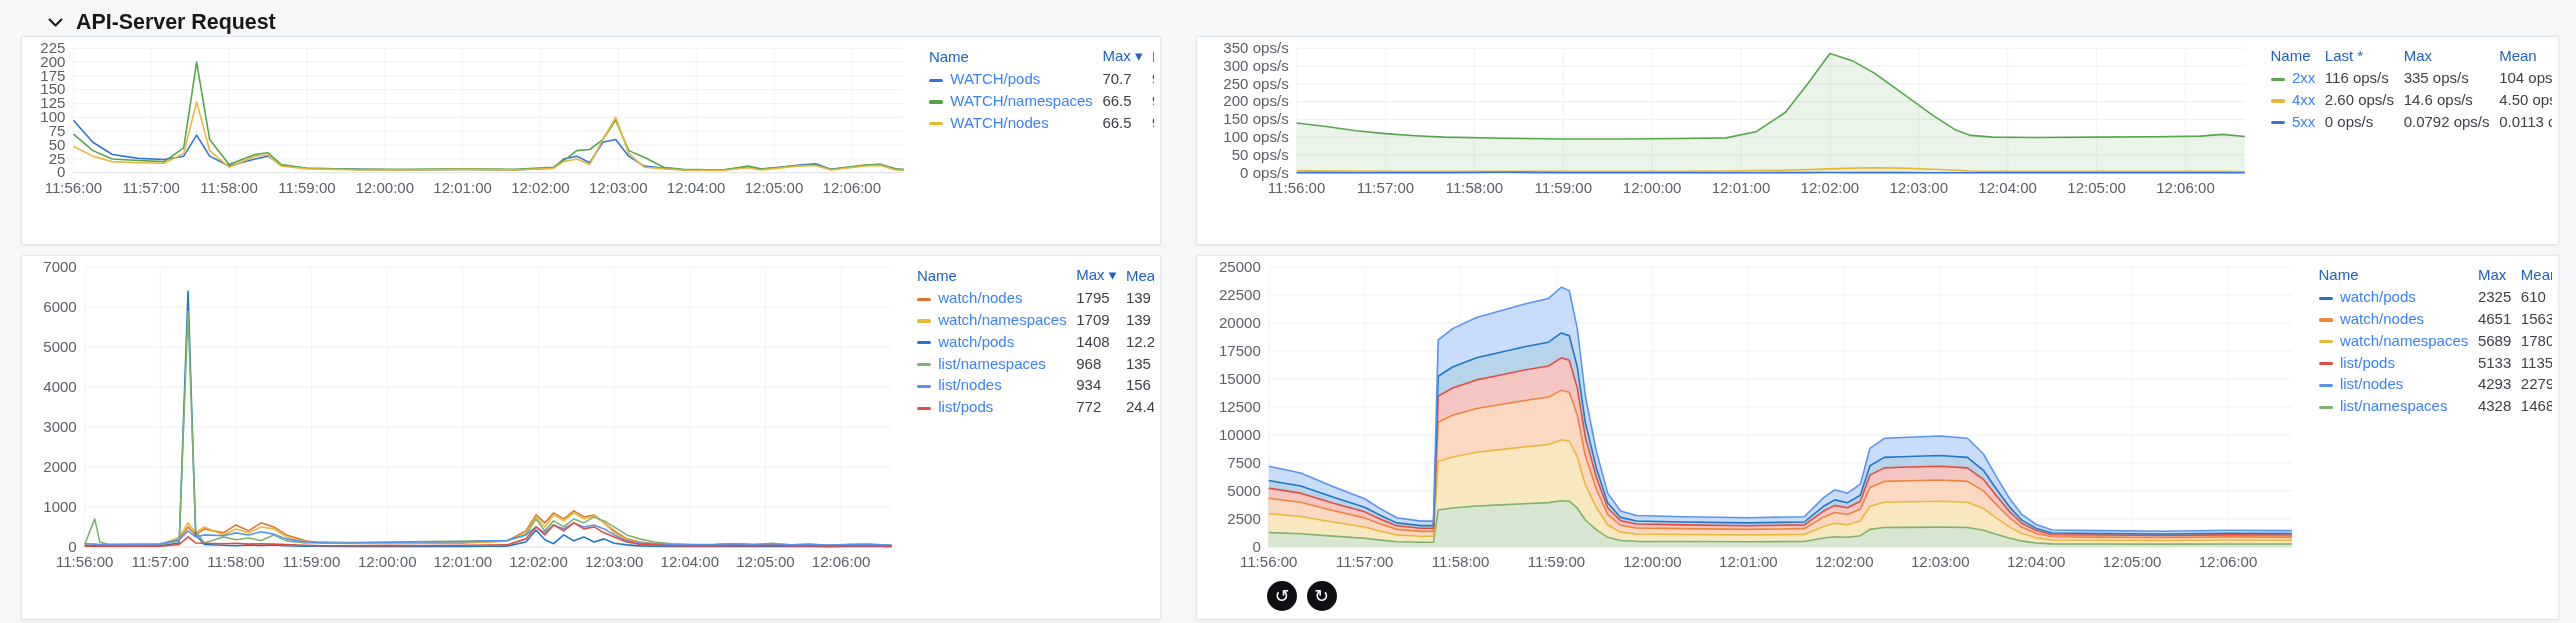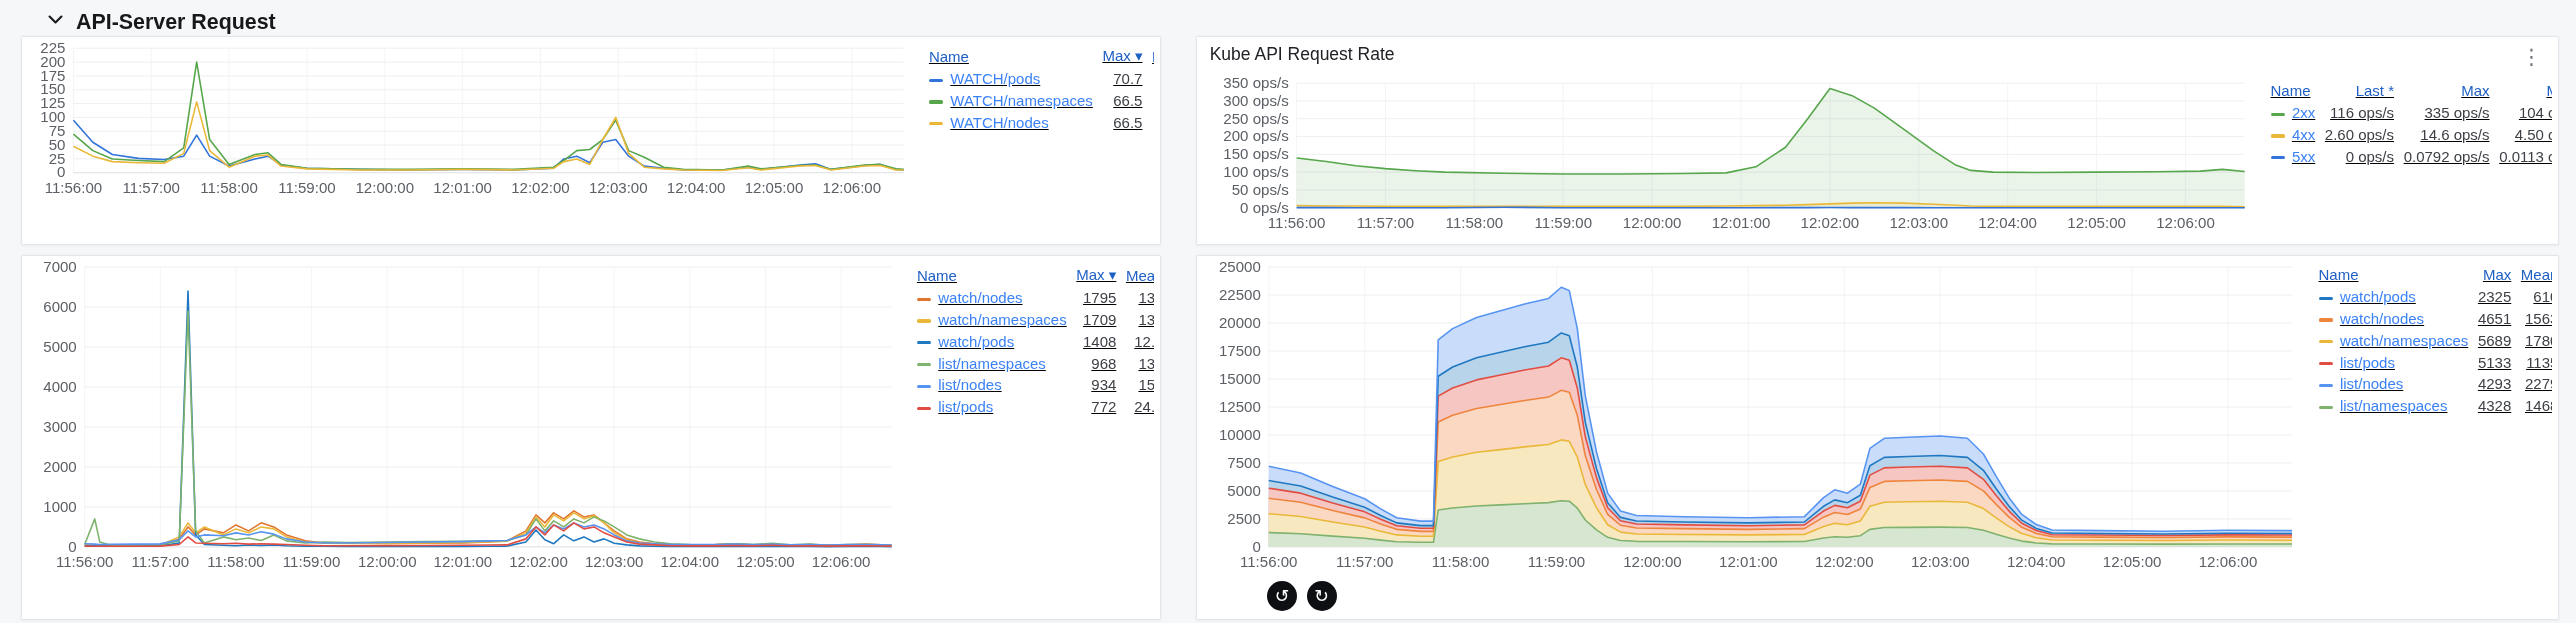--- a/index.html
+++ b/index.html
@@ -2,42 +2,42 @@
 <html style="font-size:12.7px"><head>
 <meta charset="utf-8">
 <style>
   html,body{margin:0;padding:0;}
   body{
     width:2576px;height:624px;position:relative;overflow:hidden;
     background:#f6f7f9;
     font-family:"Liberation Sans",sans-serif;
     -webkit-font-smoothing:antialiased;
   }
-  .row-header{position:absolute;top:9.5px;left:46px;display:flex;gap:11px;cursor:pointer;}
+  .row-header{position:absolute;top:9.5px;left:46px;display:flex;align-items:center;gap:11px;cursor:pointer;}
   .row-title{font-size:21.4px;font-weight:600;color:#17181a;}
   .panel{
     position:absolute;background:#ffffff;border:0.8px solid #e2e5e9;border-radius:1.6px;
     box-shadow:0 0.8px 2.4px rgba(0,0,0,0.05);display:flex;flex-direction:column;
   }
   .p1{left:21.4px;top:36px;width:1138px;height:207px;}
   .p2{left:1196px;top:36px;width:1361px;height:207px;}
   .p3{left:21.4px;top:255px;width:1138px;height:363px;}
   .p4{left:1196px;top:255px;width:1361px;height:363px;}
   .panel-header{height:35px;flex:none;display:flex;align-items:center;padding:0 12.7px;position:relative;}
   .panel-title{font-size:17.5px;font-weight:500;color:#202226;margin:0;white-space:nowrap;overflow:hidden;text-overflow:ellipsis;}
   .kebab{position:absolute;top:8px;right:11px;font-size:21.4px;color:#747880;line-height:1;cursor:pointer;padding:1.6px 4.8px;}
   .panel-body{flex:1;display:flex;min-height:0;padding:0 6.3px 6.3px 6.3px;gap:6.3px;}
   .chart{flex:1;position:relative;min-width:0;}
   .chart svg{position:absolute;left:0;top:0;}
   svg text{font-family:"Liberation Sans",sans-serif;font-size:19px;fill:#5c6066;}
   .legend{flex:none;padding-top:8px;overflow:hidden;}
   .w290{width:230px}.w360{width:286px}.w305{width:242px}.w300{width:238px}
-  .legend-table{border-collapse:collapse;font-size:15px;white-space:nowrap;width:100%;text-decoration:underline;}
+  .legend-table{border-collapse:collapse;font-size:15px;white-space:nowrap;width:100%;}
   .legend-table th{color:#1f60c4;font-weight:400;text-align:left;padding:2.4px 4.8px;cursor:pointer;}
-  .legend-table th.num,.legend-table td.num{text-align:right;}
+  .legend-table th.num,.legend-table td.num{text-align:left;}
   .legend-table td{padding:2.4px 4.8px;color:#3c3f45;}
   .swatch{display:inline-block;width:14.3px;height:3.2px;border-radius:1.6px;margin-right:7.1px;vertical-align:middle;}
   .series-name{color:#3b82f6;cursor:pointer;}
   .history{position:absolute;left:70px;bottom:8px;display:flex;gap:9.5px;z-index:5;}
   .hbtn{width:30px;height:30px;border-radius:50%;border:none;background:#0e0f12;color:#ffffff;
         font-size:17.5px;display:flex;align-items:center;justify-content:center;cursor:pointer;padding:0;}
 </style>
 </head>
 <body>
 
@@ -124,24 +124,20 @@
               <td class="num">66.5</td>
               <td class="num">9.07</td>
             </tr>
           </tbody>
         </table>
       </aside>
   </div>
 </section>
 
 <section class="panel p2">
-  <header class="panel-header">
-    <h2 class="panel-title">Kube API Request Rate</h2>
-    <span class="kebab">⋮</span>
-  </header>
   <div class="panel-body">
     <div class="chart">
         <svg width="1056" height="166" viewBox="0 0 1331 209">
           <line x1="118" y1="14" x2="118" y2="171" stroke="#f0f1f4" stroke-width="1"></line>
           <text x="118" y="197" text-anchor="middle">11:56:00</text>
           <line x1="230.03125" y1="14" x2="230.03125" y2="171" stroke="#f0f1f4" stroke-width="1"></line>
           <text x="230.03125" y="197" text-anchor="middle">11:57:00</text>
           <line x1="342.0625" y1="14" x2="342.0625" y2="171" stroke="#f0f1f4" stroke-width="1"></line>
           <text x="342.0625" y="197" text-anchor="middle">11:58:00</text>
           <line x1="454.09375" y1="14" x2="454.09375" y2="171" stroke="#f0f1f4" stroke-width="1"></line>

